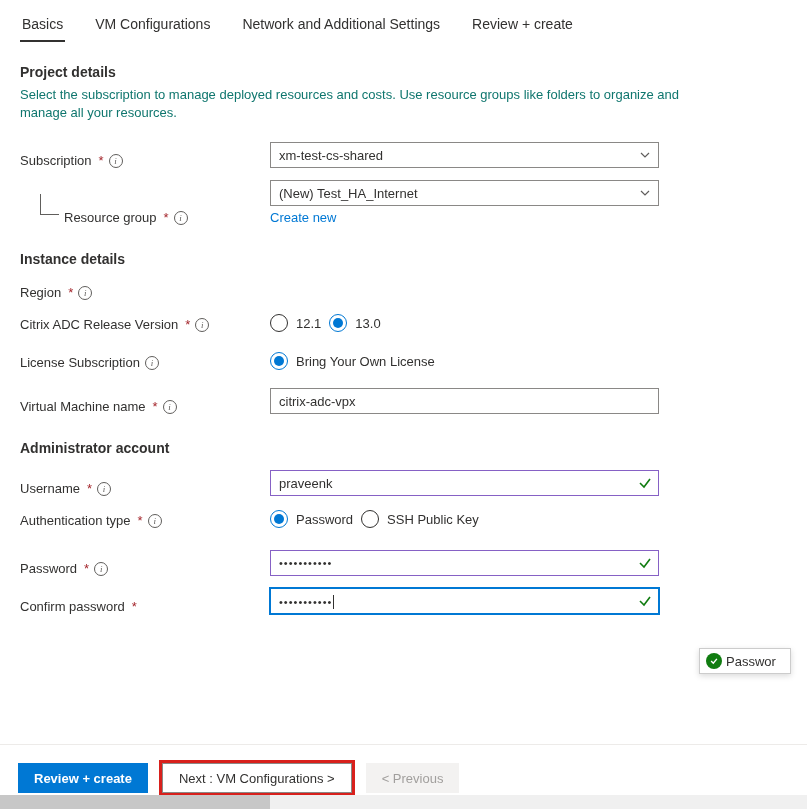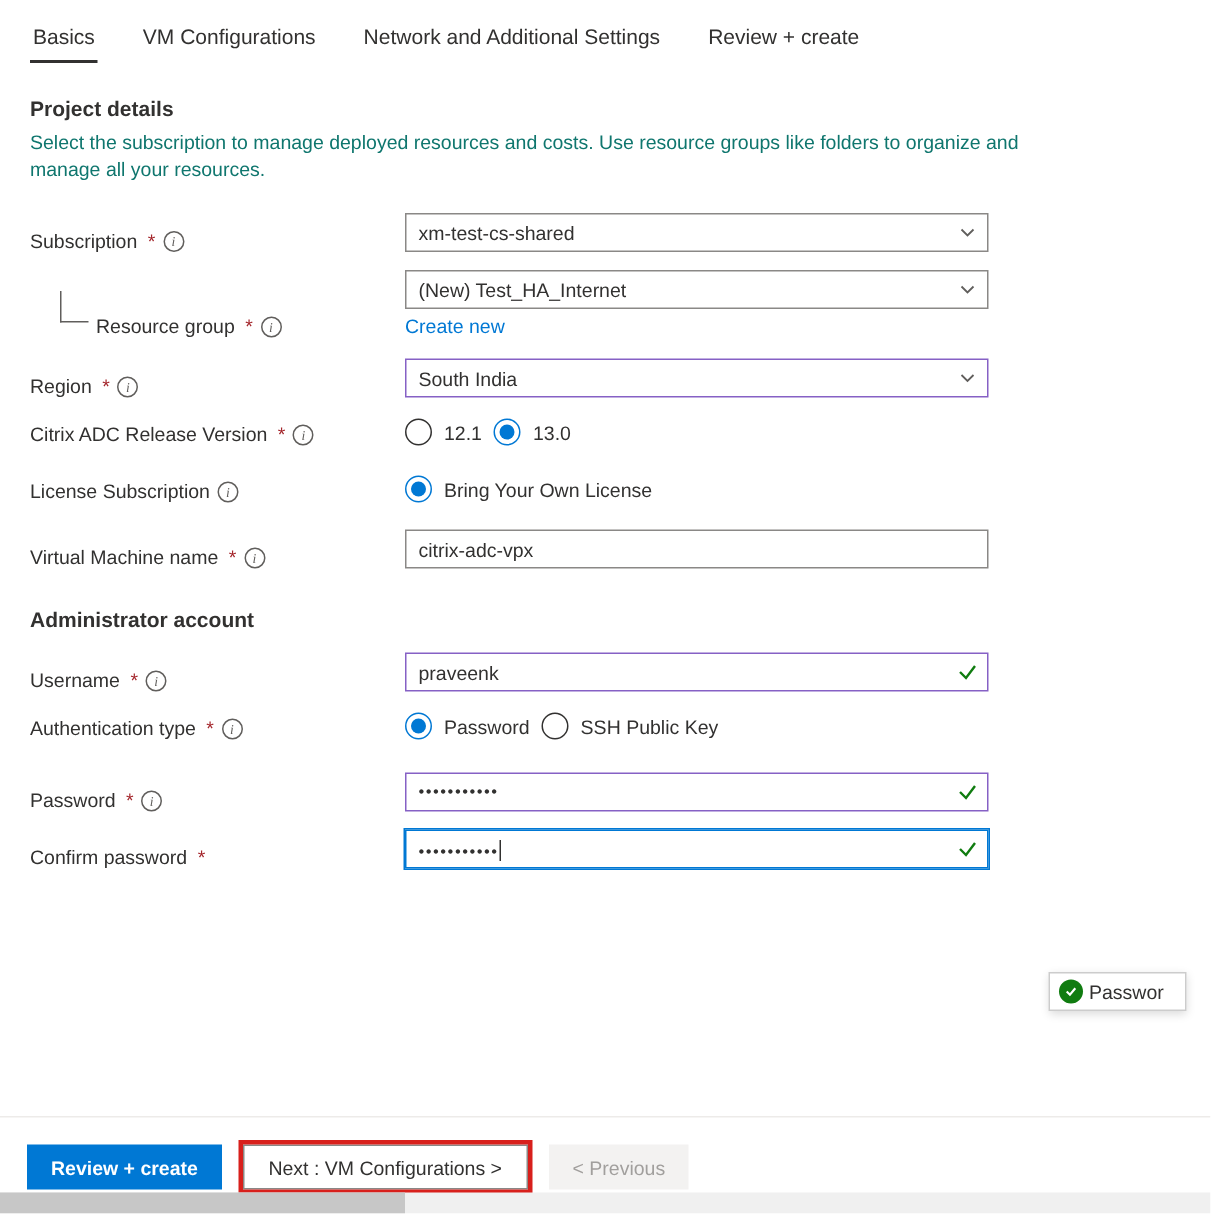--- a/index.html
+++ b/index.html
@@ -305,36 +305,27 @@
         <span class="chevron-down">
           <svg viewBox="0 0 10 10">
               <path d="M1 3 L5 7 L9 3" stroke="#605e5c" stroke-width="1.2" fill="none"></path>
             </svg>
         </span>
       </div>
       <span class="link">Create new</span>
     </div>
   </div>
 
+  <div class="section-heading" style="margin-top:26px">Instance details</div>
 
   <div class="field-row" style="margin-top:14px">
     <div class="label-col">
       <span>Region</span>
       <span class="required">*</span>
       <span class="info-icon">i</span>
-    </div>
-    <div class="control-col">
-      <div class="select-box purple">
-        <span>South India</span>
-        <span class="chevron-down">
-          <svg viewBox="0 0 10 10">
-              <path d="M1 3 L5 7 L9 3" stroke="#605e5c" stroke-width="1.2" fill="none"></path>
-            </svg>
-        </span>
-      </div>
     </div>
   </div>
 
   <div class="field-row">
     <div class="label-col">
       <span>Citrix ADC Release Version</span>
       <span class="required">*</span>
       <span class="info-icon">i</span>
     </div>
     <div class="control-col">

